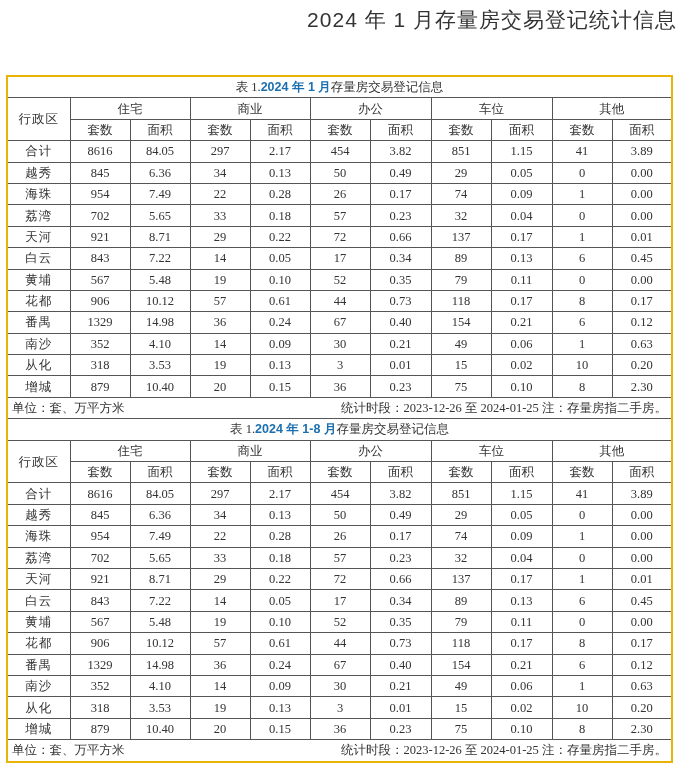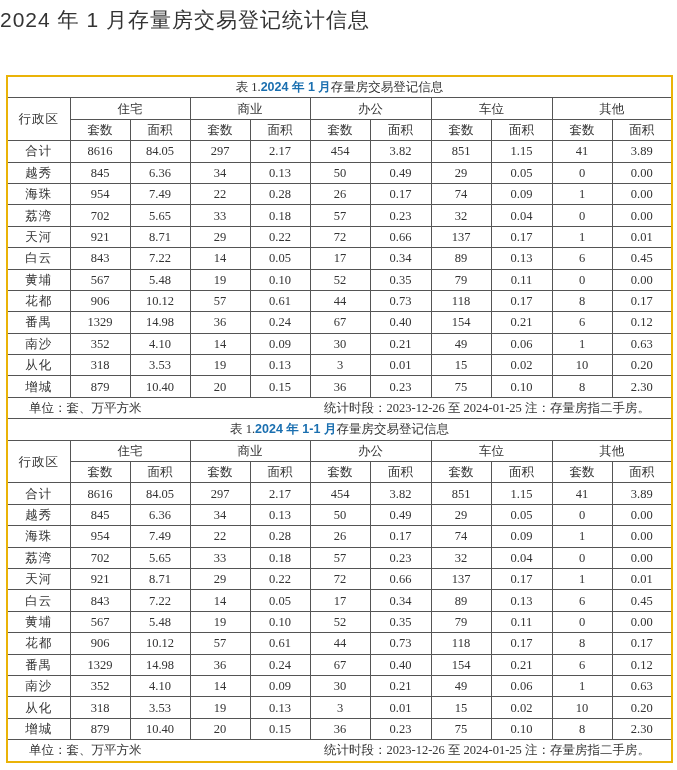--- a/index.html
+++ b/index.html
@@ -1,30 +1,30 @@
 <!DOCTYPE html>
 <html><head>
 <meta charset="utf-8">
 <style>
   html, body { margin: 0; padding: 0; background: #ffffff; }
   body { width: 677px; height: 770px; position: relative; overflow: hidden;
          font-family: "DejaVu Serif", "Liberation Serif", serif; color: #333; }
-  .page-title { position: absolute; top: 6px; left: 0; width: 677px; text-align: left;
+  .page-title { position: absolute; top: 6px; left: 0; width: 677px; text-align: right;
                 font-family: "Liberation Sans", "DejaVu Sans", sans-serif;
                 font-size: 21px; letter-spacing: 1px; color: #333; }
   .tables { position: absolute; left: 6px; top: 75px; width: 665px; }
   table { border-collapse: collapse; width: 665px; table-layout: fixed; }
   td, th { border: 1px solid #555; text-align: center; font-weight: normal;
            font-size: 12.5px; height: 20.4px; padding: 0; line-height: 20px; color: #333;
            font-family: "Liberation Serif", "DejaVu Serif", serif; }
   .outer { border: 2px solid #eab308; }
   .caption-cell { font-size: 12.5px; }
   .caption-cell .hl { color: #1a6fb0; font-weight: bold;
                       font-family: "Liberation Sans", "DejaVu Sans", sans-serif; }
-  .note-row td { text-align: right; padding: 0 21px; border-left: 1px solid #555; border-right: 1px solid #555; }
+  .note-row td { text-align: right; padding: 0 4px; border-left: 1px solid #555; border-right: 1px solid #555; }
   .note-row .note-wrap { display: flex; justify-content: space-between; }
   .district { letter-spacing: 1px; }
 </style>
 </head>
 <body>
 
 <div class="page-title">2024 年 1 月存量房交易登记统计信息</div>
 
 <div class="tables">
   <table class="outer" id="main-table">
@@ -223,21 +223,21 @@
         </tr>
         <tr class="note-row">
           <td colspan="11">
             <div class="note-wrap">
               <span>单位：套、万平方米</span>
               <span>统计时段：2023-12-26 至 2024-01-25  注：存量房指二手房。</span>
             </div>
           </td>
         </tr>
         <tr>
-          <td colspan="11" class="caption-cell"><span>表 1.</span><span class="hl">2024 年 1-1 月</span><span>存量房交易登记信息</span></td>
+          <td colspan="11" class="caption-cell"><span>表 1.</span><span class="hl">2024 年 1-8 月</span><span>存量房交易登记信息</span></td>
         </tr>
         <tr>
           <th rowspan="2" class="district">行政区</th>
           <th colspan="2">住宅</th>
           <th colspan="2">商业</th>
           <th colspan="2">办公</th>
           <th colspan="2">车位</th>
           <th colspan="2">其他</th>
         </tr>
         <tr>

